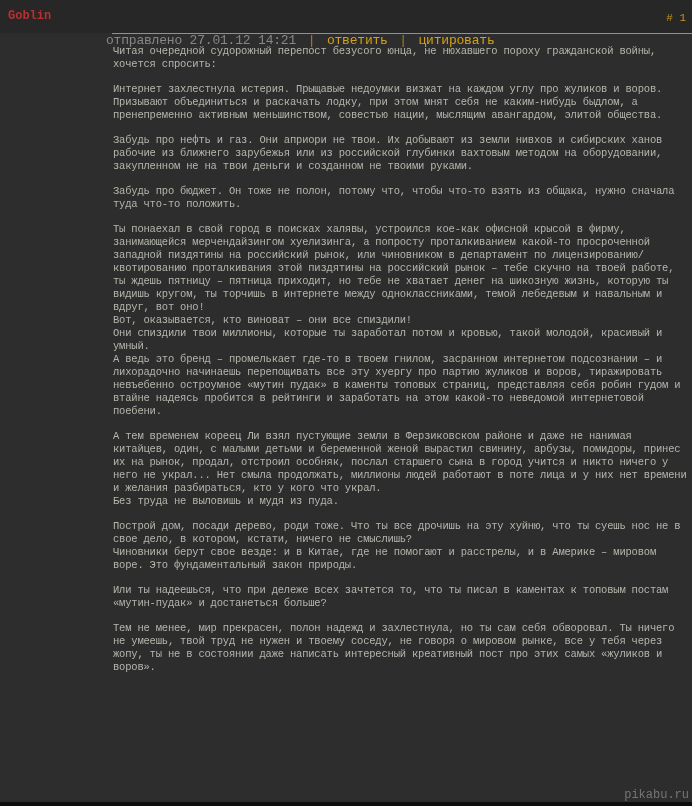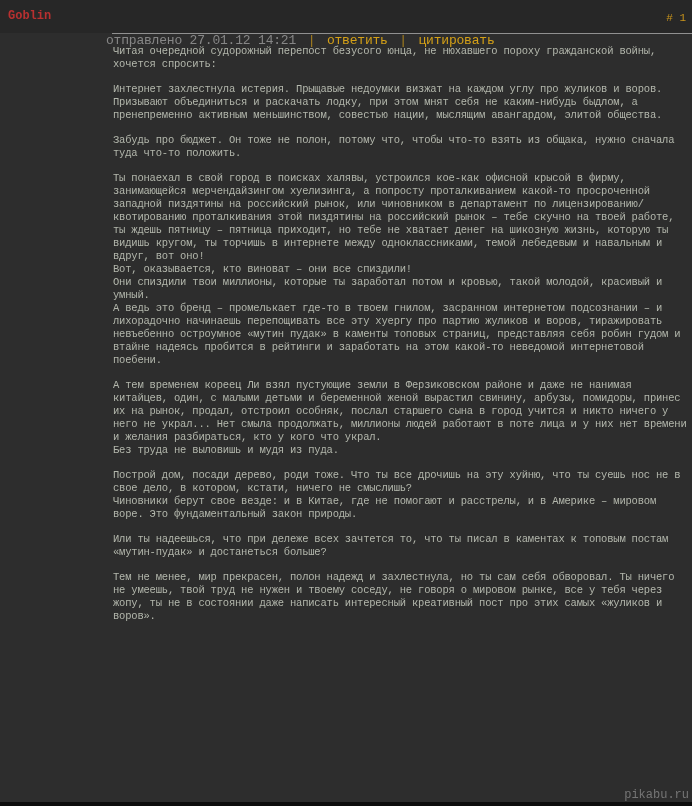--- a/index.html
+++ b/index.html
@@ -112,20 +112,21 @@
     </div>
 
     <span class="postnum"># 1</span>
   </div>
 
   <div class="divider"></div>
 
   <div class="body">
     <p>Читая очередной судорожный перепост безусого юнца, не нюхавшего пороху гражданской войны, хочется спросить:</p>
     <p>Интернет захлестнула истерия. Прыщавые недоумки визжат на каждом углу про жуликов и воров. Призывают объединиться и раскачать лодку, при этом мнят себя не каким-нибудь быдлом, а пренепременно активным меньшинством, совестью нации, мыслящим авангардом, элитой общества.</p>
+    <p>Забудь про нефть и газ. Они априори не твои. Их добывают из земли нивхов и сибирских ханов рабочие из ближнего зарубежья или из российской глубинки вахтовым методом на оборудовании, закупленном не на твои деньги и созданном не твоими руками.</p>
     <p>Забудь про бюджет. Он тоже не полон, потому что, чтобы что-то взять из общака, нужно сначала туда что-то положить.</p>
     <p>Ты понаехал в свой город в поисках халявы, устроился кое-как офисной крысой в фирму, занимающейся мерчендайзингом хуелизинга, а попросту проталкиванием какой-то просроченной западной пиздятины на российский рынок, или чиновником в департамент по лицензированию/квотированию проталкивания этой пиздятины на российский рынок – тебе скучно на твоей работе, ты ждешь пятницу – пятница приходит, но тебе не хватает денег на шикозную жизнь, которую ты видишь кругом, ты торчишь в интернете между одноклассниками, темой лебедевым и навальным и вдруг, вот оно!
 Вот, оказывается, кто виноват – они все спиздили!
 Они спиздили твои миллионы, которые ты заработал потом и кровью, такой молодой, красивый и умный.
 А ведь это бренд – промелькает где-то в твоем гнилом, засранном интернетом подсознании – и лихорадочно начинаешь перепощивать все эту хуергу про партию жуликов и воров, тиражировать невъебенно остроумное «мутин пудак» в каменты топовых страниц, представляя себя робин гудом и втайне надеясь пробится в рейтинги и заработать на этом какой-то неведомой интернетовой поебени.</p>
     <p>А тем временем кореец Ли взял пустующие земли в Ферзиковском районе и даже не нанимая китайцев, один, с малыми детьми и беременной женой вырастил свинину, арбузы, помидоры, принес их на рынок, продал, отстроил особняк, послал старшего сына в город учится и никто ничего у него не украл... Нет смыла продолжать, миллионы людей работают в поте лица и у них нет времени и желания разбираться, кто у кого что украл.
 Без труда не выловишь и мудя из пуда.</p>
     <p>Построй дом, посади дерево, роди тоже. Что ты все дрочишь на эту хуйню, что ты суешь нос не в свое дело, в котором, кстати, ничего не смыслишь?
 Чиновники берут свое везде: и в Китае, где не помогают и расстрелы, и в Америке – мировом воре. Это фундаментальный закон природы.</p>
     <p>Или ты надеешься, что при дележе всех зачтется то, что ты писал в каментах к топовым постам «мутин-пудак» и достанеться больше?</p>

